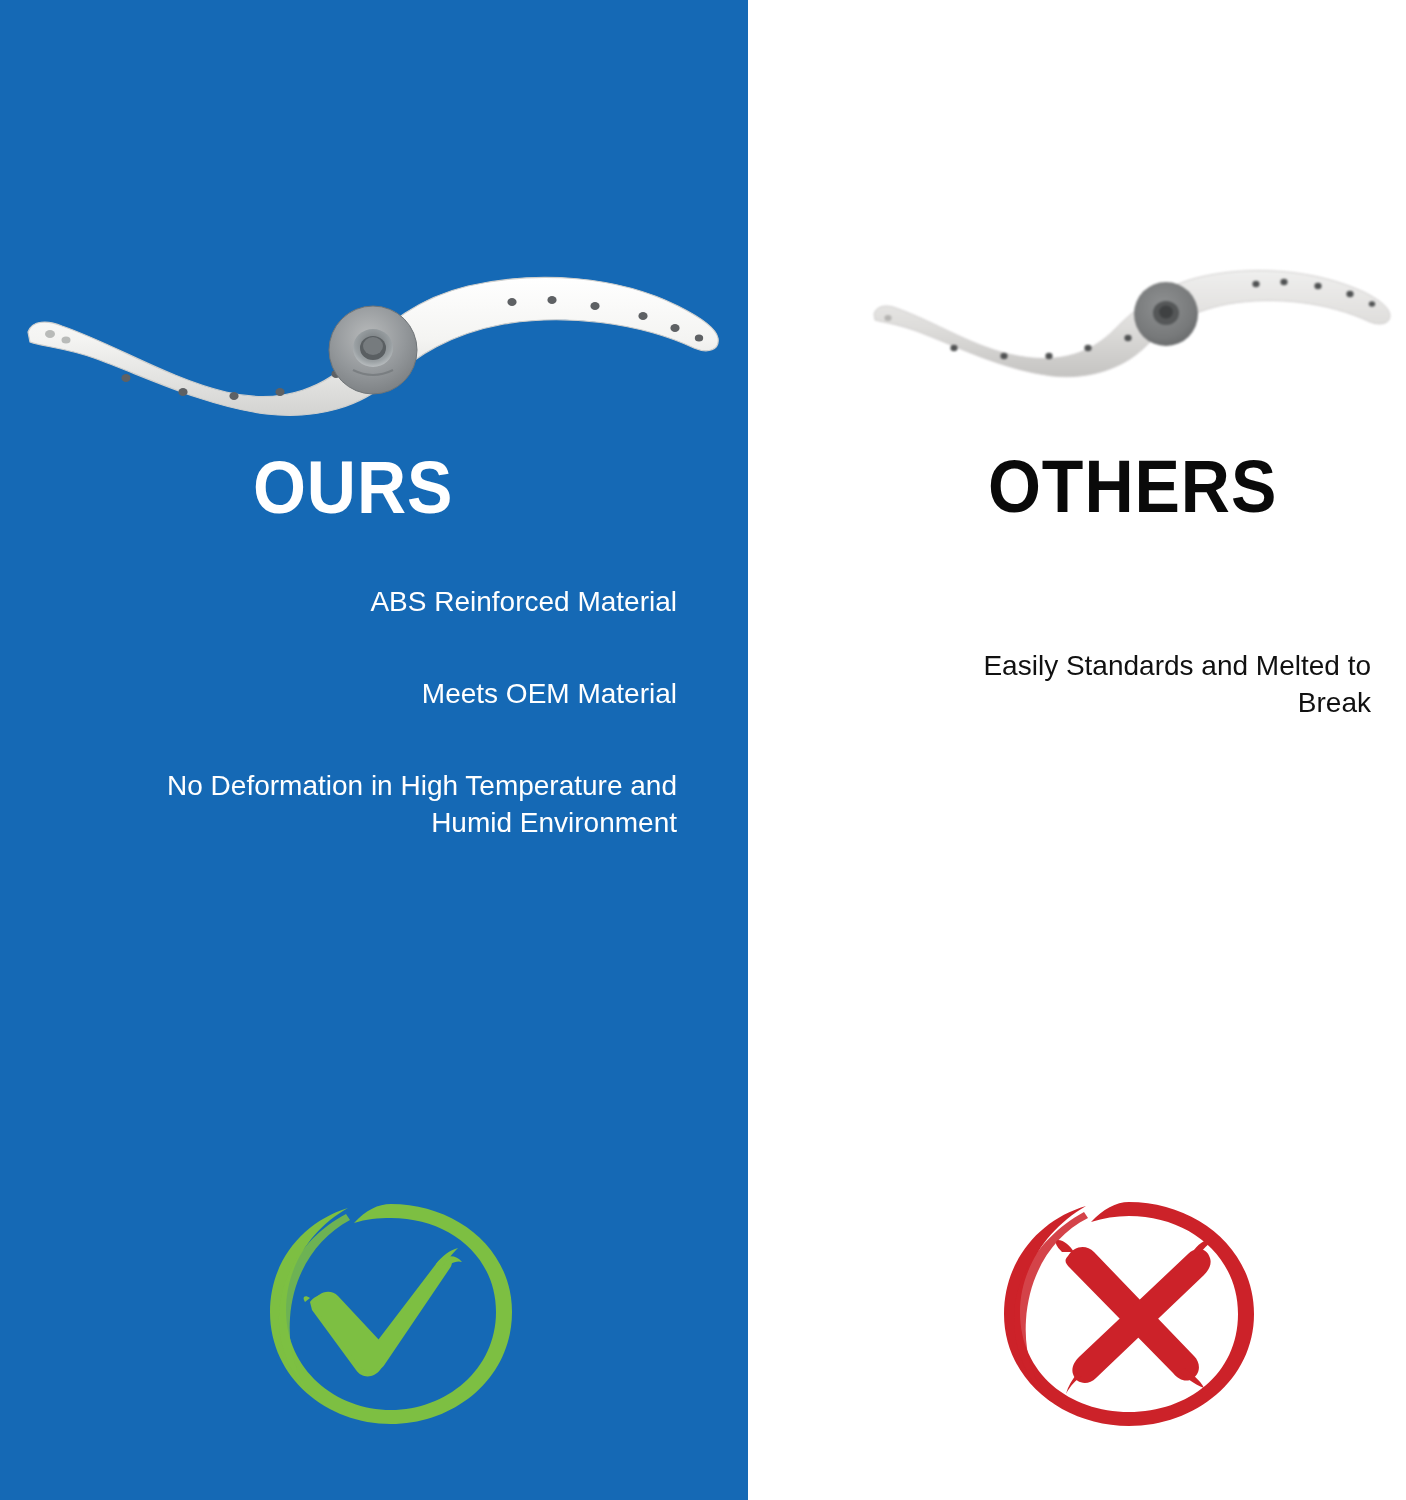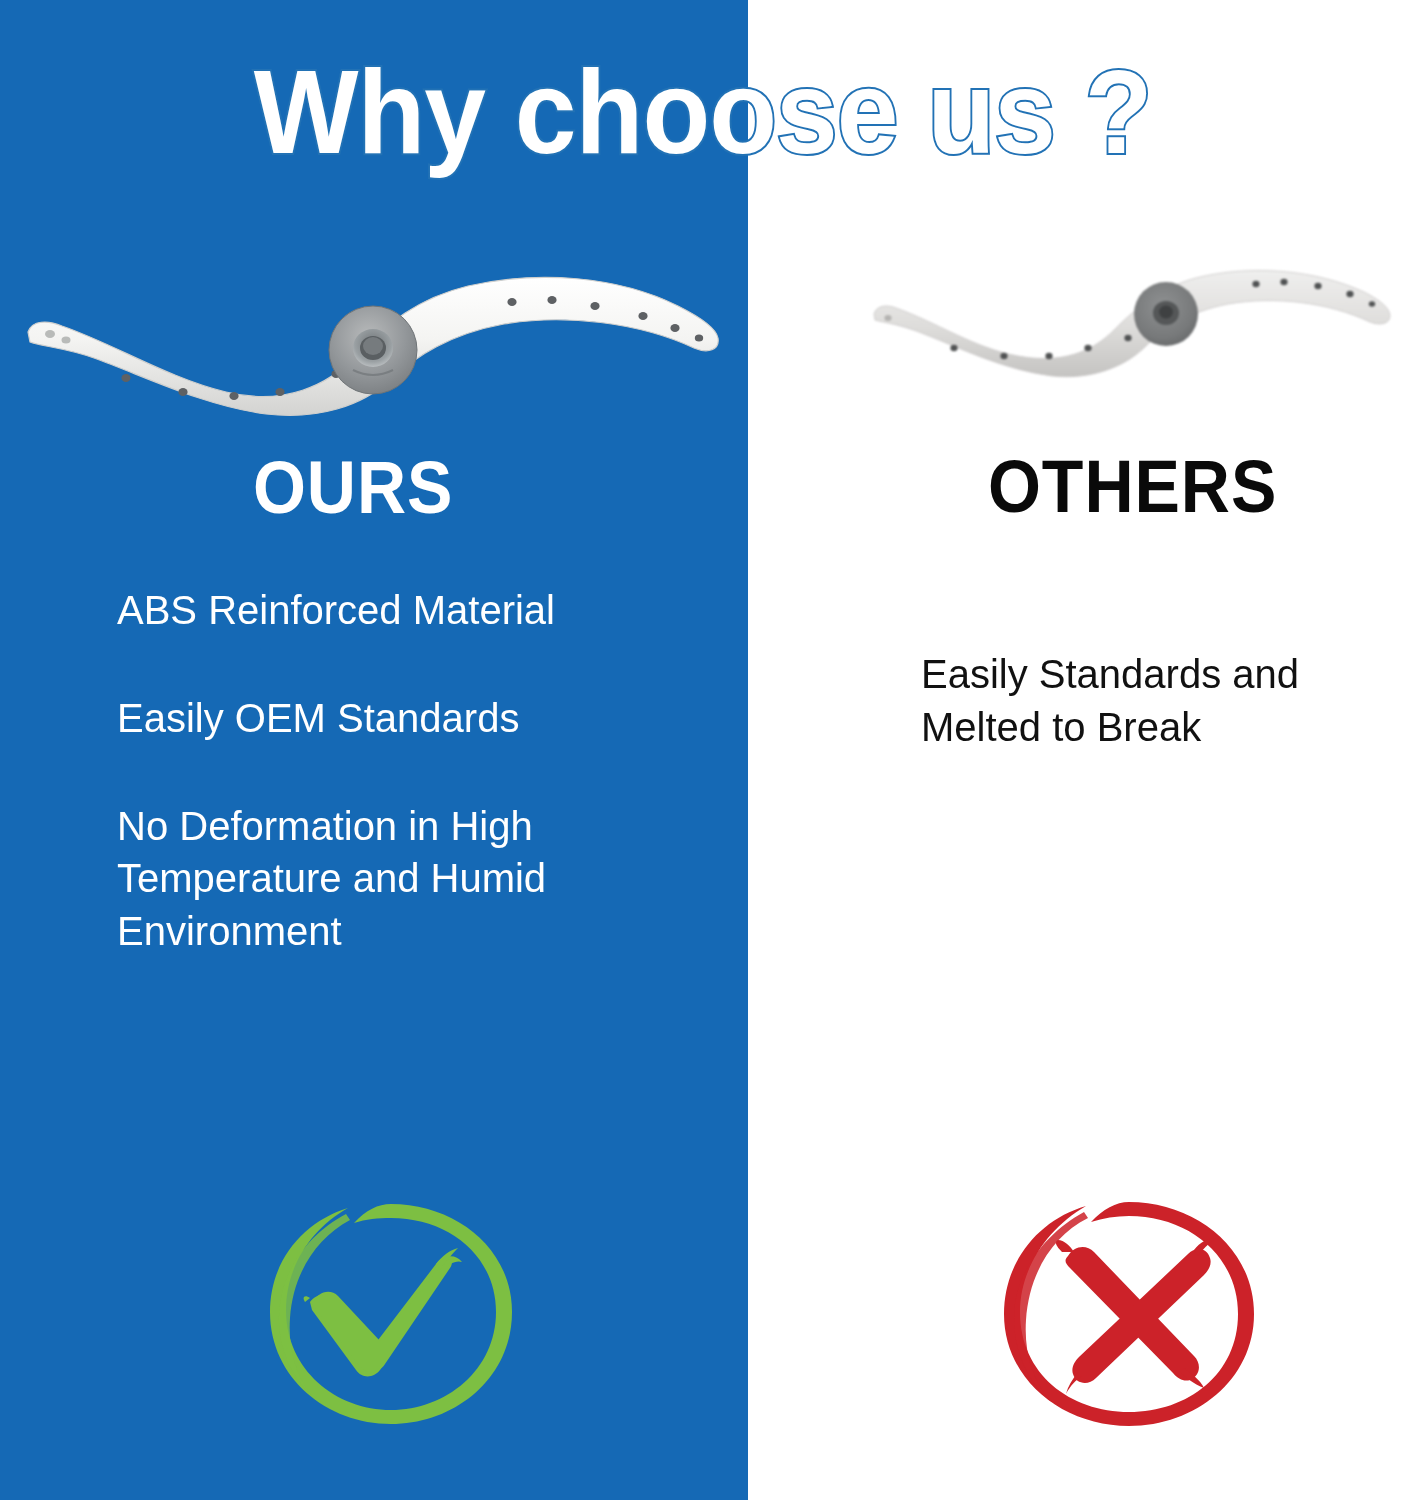--- a/index.html
+++ b/index.html
@@ -94,23 +94,24 @@
     left: 117px;
     top: 584px;
     width: 560px;
   }
   .features-right {
     left: 921px;
     top: 648px;
     width: 450px;
   }
   .feature-item {
-    font-size: 40px;
+    font-size: 28px;
     line-height: 1.32;
     font-weight: normal;
+    text-align: right;
   }
   .features-left .feature-item {
     color: #ffffff;
     margin-bottom: 55px;
   }
   .features-right .feature-item {
     color: #111111;
     margin-bottom: 64px;
   }
   .feature-item:last-child { margin-bottom: 0; }
@@ -153,23 +154,20 @@
   .product svg { display: block; width: 100%; height: 100%; }
 </style>
 </head>
 <body>
 
 <div class="poster">
 
   <div class="panel-blue"></div>
   <div class="panel-white"></div>
 
-  <div class="headline">
-    <span class="headline-text">Why choose us ?</span>
-  </div>
 
   <div class="product product-ours">
     <svg viewBox="0 0 706 172" xmlns="http://www.w3.org/2000/svg">
       <defs>
         <linearGradient id="armGradL" x1="0" y1="0" x2="0" y2="1">
           <stop offset="0%" stop-color="#ffffff"></stop>
           <stop offset="45%" stop-color="#f4f4f2"></stop>
           <stop offset="100%" stop-color="#d3d3d1"></stop>
         </linearGradient>
         <radialGradient id="hubGradL" cx="45%" cy="35%" r="70%">
@@ -250,21 +248,21 @@
       <ellipse cx="300" cy="61" rx="13" ry="12" fill="#53575a"></ellipse>
       <ellipse cx="300" cy="60" rx="7" ry="6.5" fill="#3d4144"></ellipse>
     </svg>
   </div>
 
   <div class="col-heading heading-ours">OURS</div>
   <div class="col-heading heading-others">OTHERS</div>
 
   <div class="features features-left">
     <div class="feature-item">ABS Reinforced Material</div>
-    <div class="feature-item">Easily OEM Standards</div>
+    <div class="feature-item">Meets OEM Material</div>
     <div class="feature-item">No Deformation in High Temperature and Humid Environment</div>
   </div>
 
   <div class="features features-right">
     <div class="feature-item">Easily Standards and Melted to Break</div>
   </div>
 
   <div class="verdict verdict-good">
     <svg viewBox="0 0 282 232" xmlns="http://www.w3.org/2000/svg">
       <g fill="#7dbf42">

